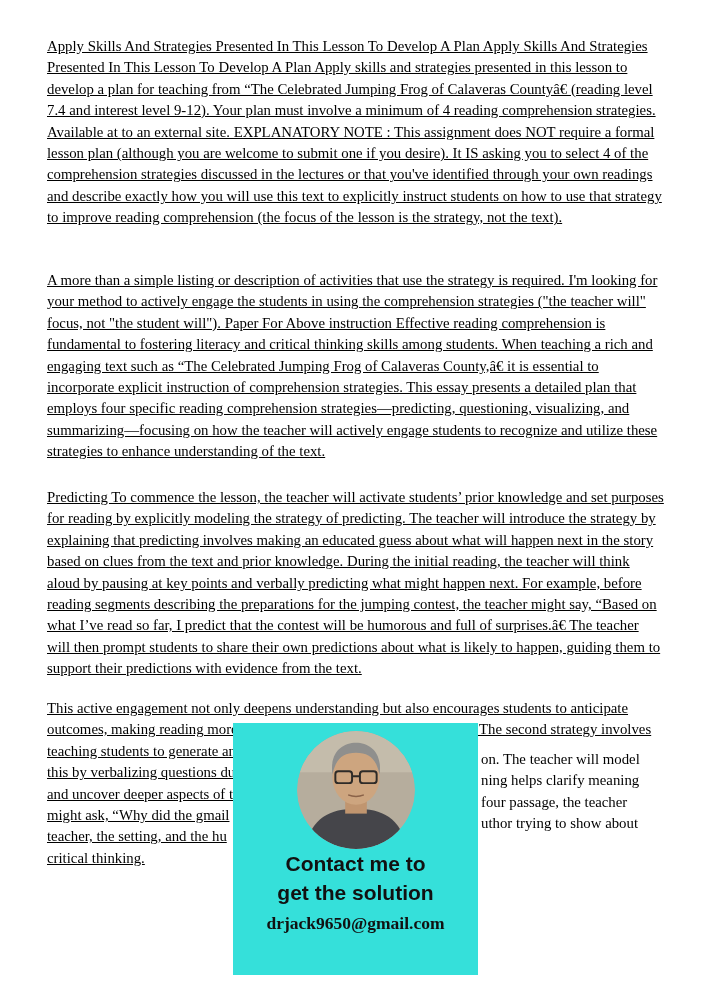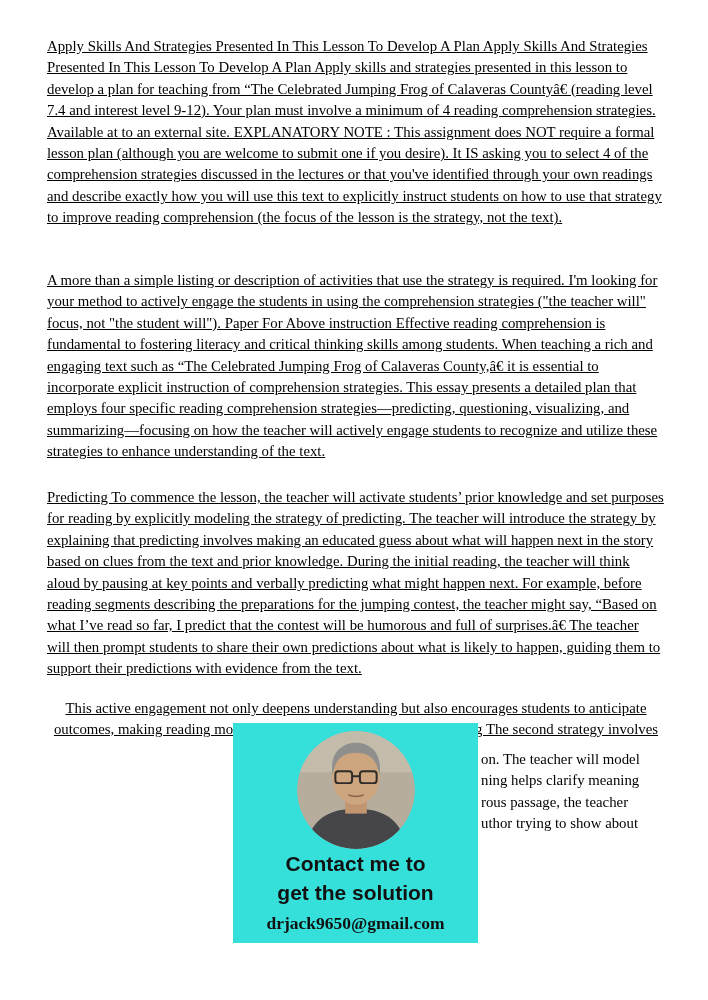--- a/index.html
+++ b/index.html
@@ -20,38 +20,38 @@
     left: 47px;
     width: 618px;
     font-size: 14.8px;
     line-height: 21.4px;
     text-align: left;
     text-decoration: underline;
   }
   #para-1 { top: 36px; }
   #para-2 { top: 270px; }
   #para-3 { top: 487px; }
-  #para-4 { top: 698px; text-align: center; }
+  #para-4 { top: 698px; }
   .p4-line {
     position: relative;
     height: 21.4px;
     white-space: nowrap;
   }
   .p4-line .frag-right {
     position: absolute;
     left: 434px;
     top: 8px;
   }
   
   .contact-card {
     position: absolute;
     left: 233px;
     top: 723px;
     width: 245px;
-    height: 220px;
+    height: 252px;
     background: #35e0da; 
     display: flex;
     flex-direction: column;
     align-items: center;
     z-index: 5;
   }
   .photo-wrap {
     margin-top: 8px;
     width: 118px;
     height: 118px;
@@ -98,21 +98,21 @@
   <div class="p4-line">
     <span class="frag-left">teaching students to generate an</span>
     <span class="frag-right">on. The teacher will model</span>
   </div>
   <div class="p4-line">
     <span class="frag-left">this by verbalizing questions du</span>
     <span class="frag-right">ning helps clarify meaning</span>
   </div>
   <div class="p4-line">
     <span class="frag-left">and uncover deeper aspects of th</span>
-    <span class="frag-right">rous passage, the teacher</span>
+    <span class="frag-right">four passage, the teacher</span>
   </div>
   <div class="p4-line">
     <span class="frag-left">might ask, “Why did the gmail</span>
     <span class="frag-right">uthor trying to show about</span>
   </div>
   <div class="p4-line">
     <span class="frag-left">teacher, the setting, and the hu</span>
   </div>
   <div class="p4-line">
     <span class="frag-left">critical thinking.</span>

